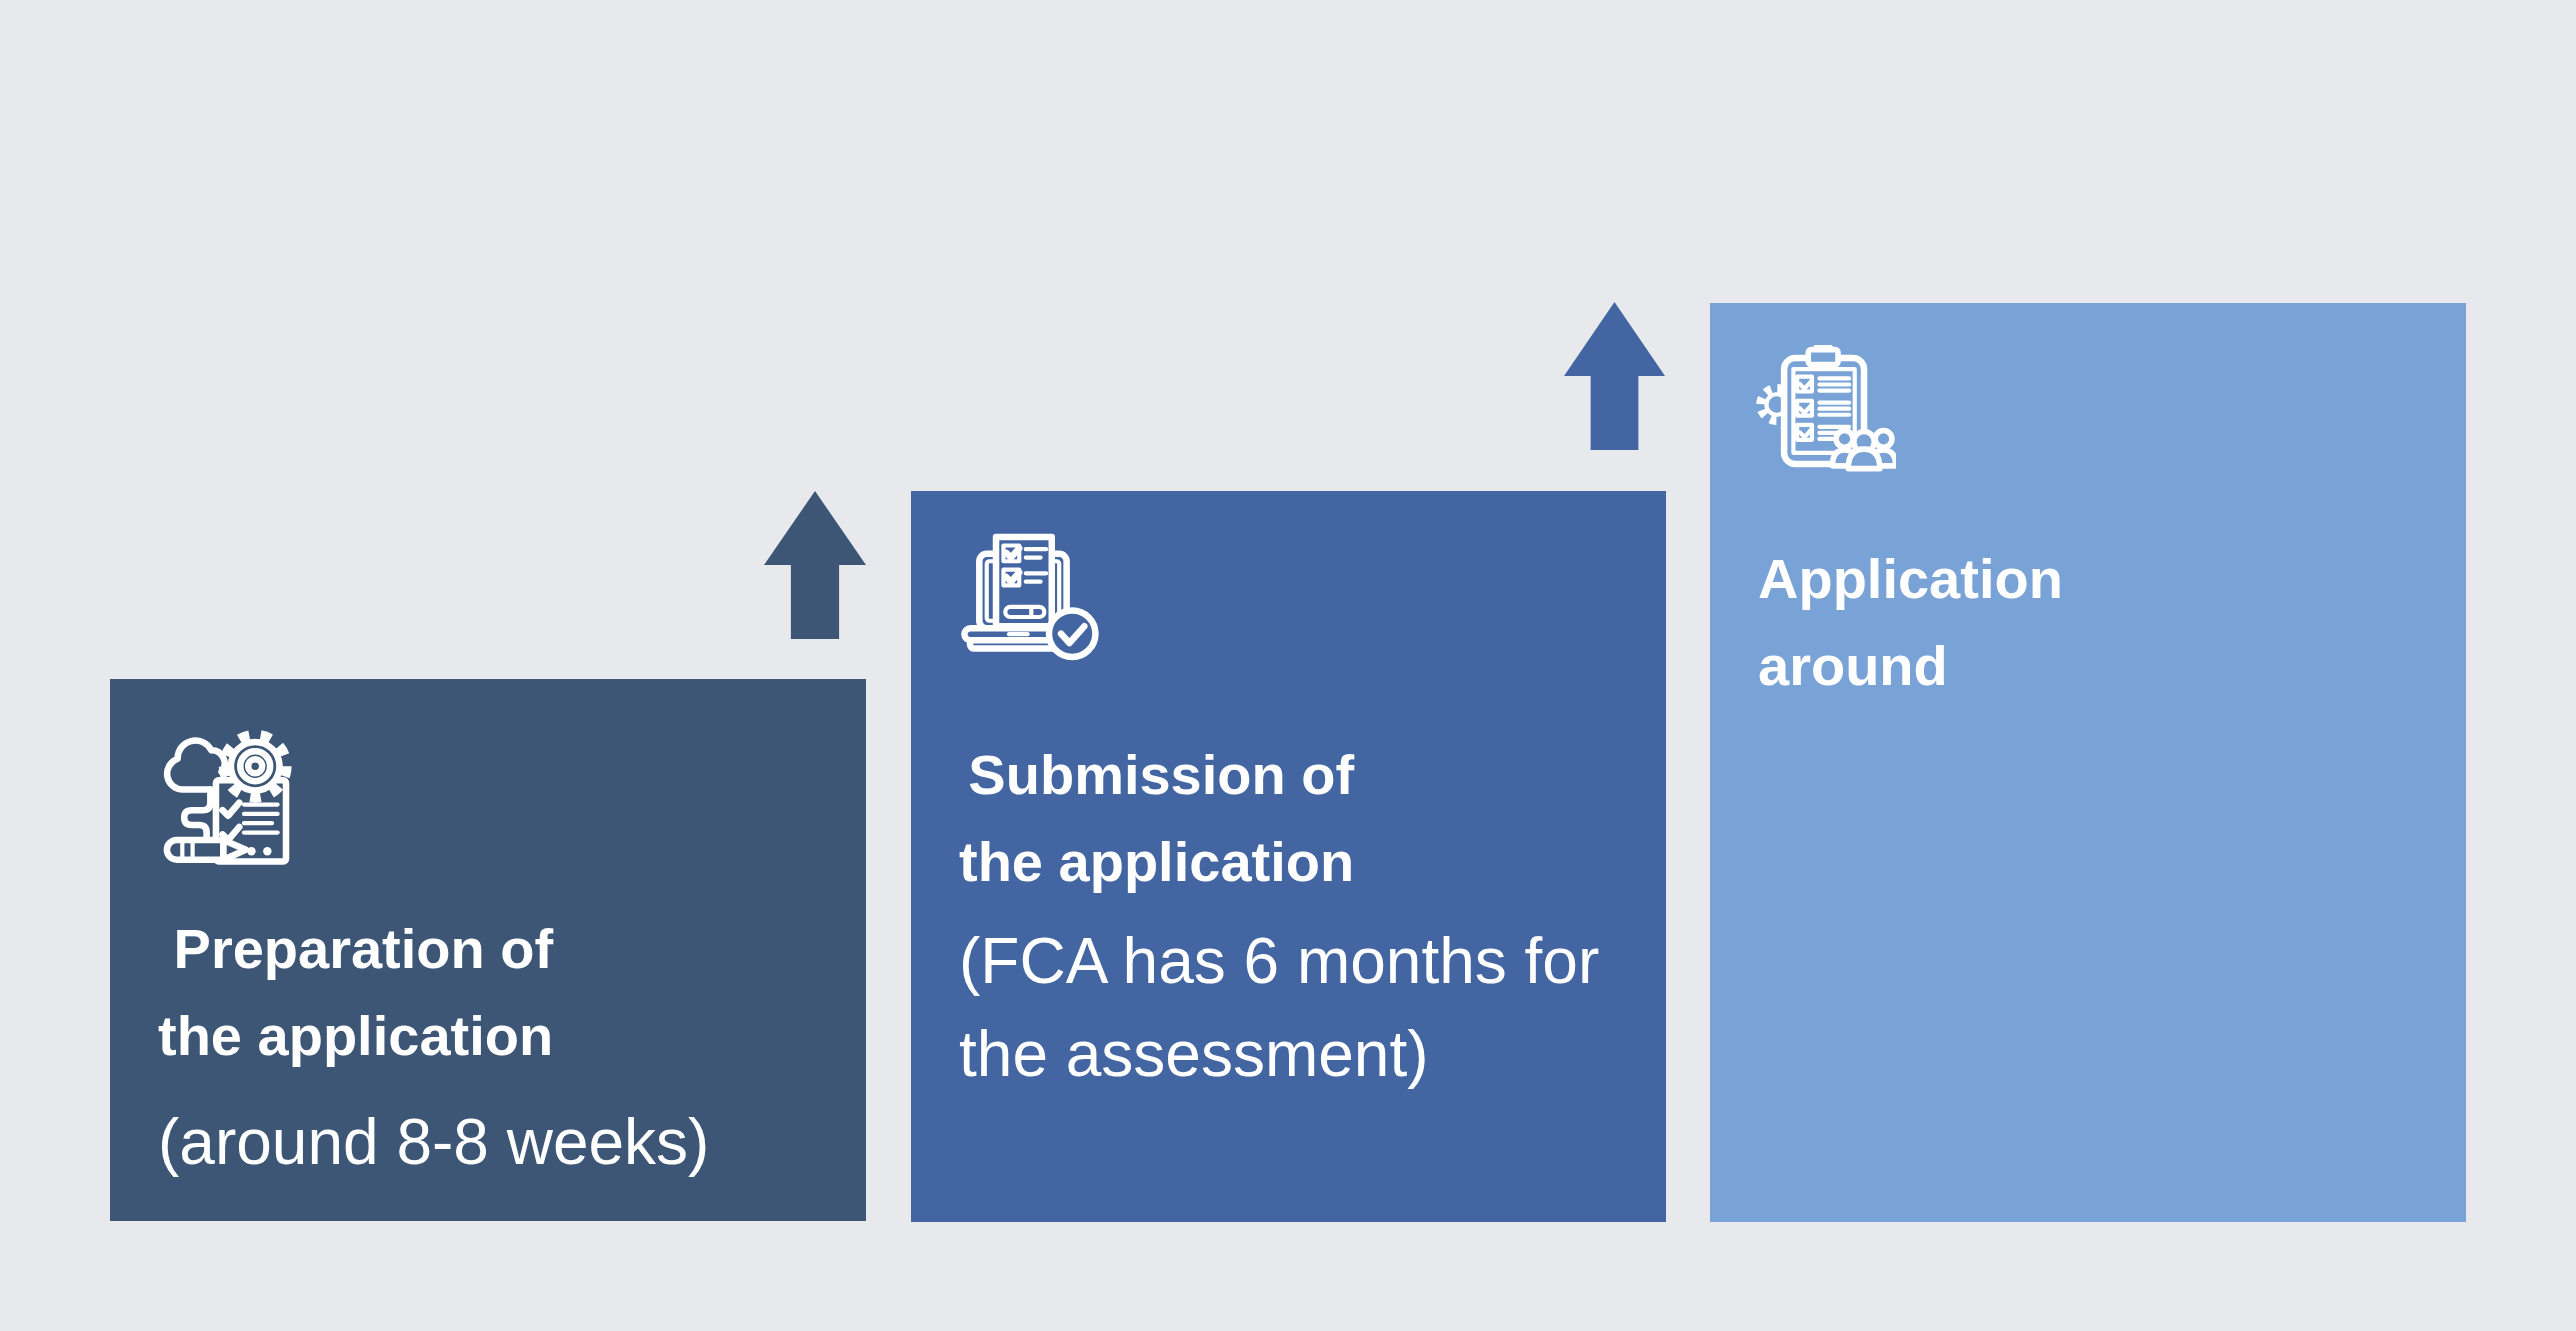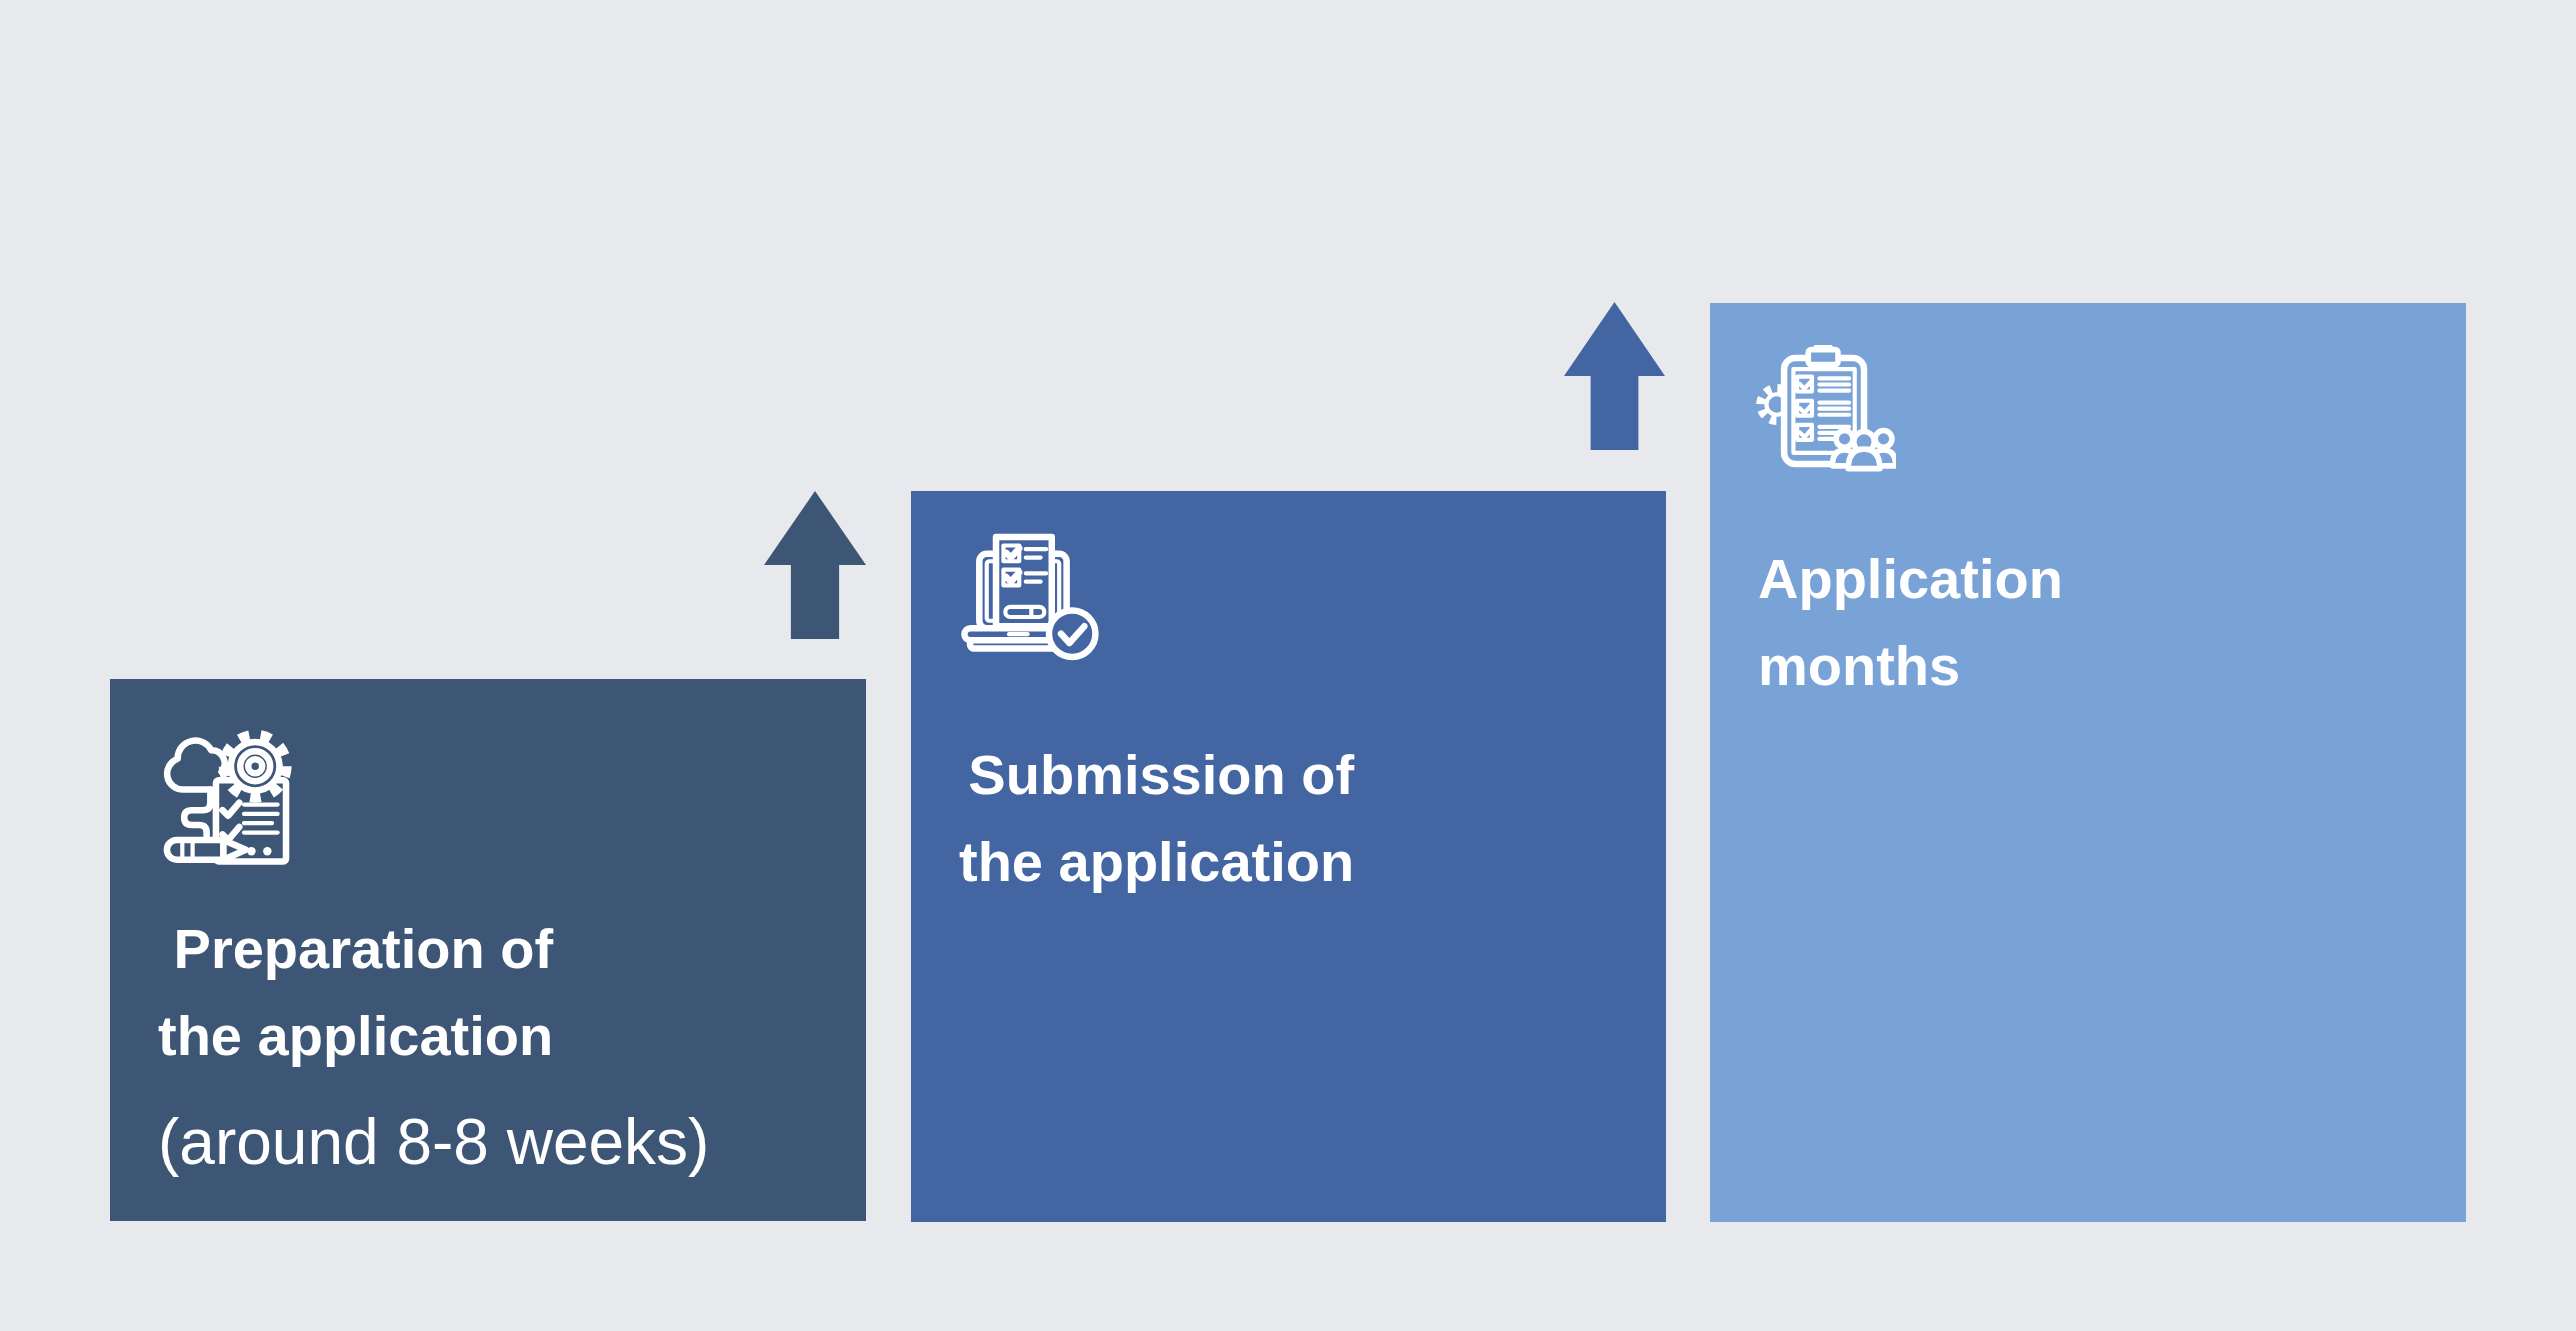--- a/index.html
+++ b/index.html
@@ -117,20 +117,24 @@
       </g>
       <g>
         <circle class="ln oc" cx="124" cy="108" r="25"></circle>
         <path class="ln" d="M112,108 l9,10 l16,-18"></path>
       </g>
     </svg>
     <div class="title">
       <span>Submission of</span><br>
       <span>the application</span>
     </div>
+    <div class="subtitle">
+      <span>(FCA has 6 months for</span><br>
+      <span>the assessment)</span>
+    </div>
   </div>
 
   <div class="arrow" id="arrow2" style="--c: #4365a2;">
     <svg viewBox="0 0 110 160" preserveAspectRatio="none">
       <polygon points="55,0 110,80 81,80 81,160 29,160 29,80 0,80"></polygon>
     </svg>
   </div>
 
   <div class="step" id="step3" style="--c: #79a2d7;">
     <svg class="icon" viewBox="0 0 152 142">
@@ -157,18 +161,18 @@
         <circle class="ln6 oc" cx="97" cy="101" r="9"></circle>
         <path class="ln6 oc" d="M84,130 q0,-17 13,-17 q13,0 13,17 z"></path>
         <circle class="ln6 oc" cx="139" cy="101" r="9"></circle>
         <path class="ln6 oc" d="M126,130 q0,-17 13,-17 q13,0 13,17 z"></path>
         <circle class="ln6 oc" cx="118" cy="104" r="11"></circle>
         <path class="ln6 oc" d="M101,133 q0,-21 17,-21 q17,0 17,21 z"></path>
       </g>
     </svg>
     <div class="title">
       <span>Application</span><br>
-      <span>months</span>
+      <span>around</span>
     </div>
   </div>
 
 </div>
 
 
 </body></html>

